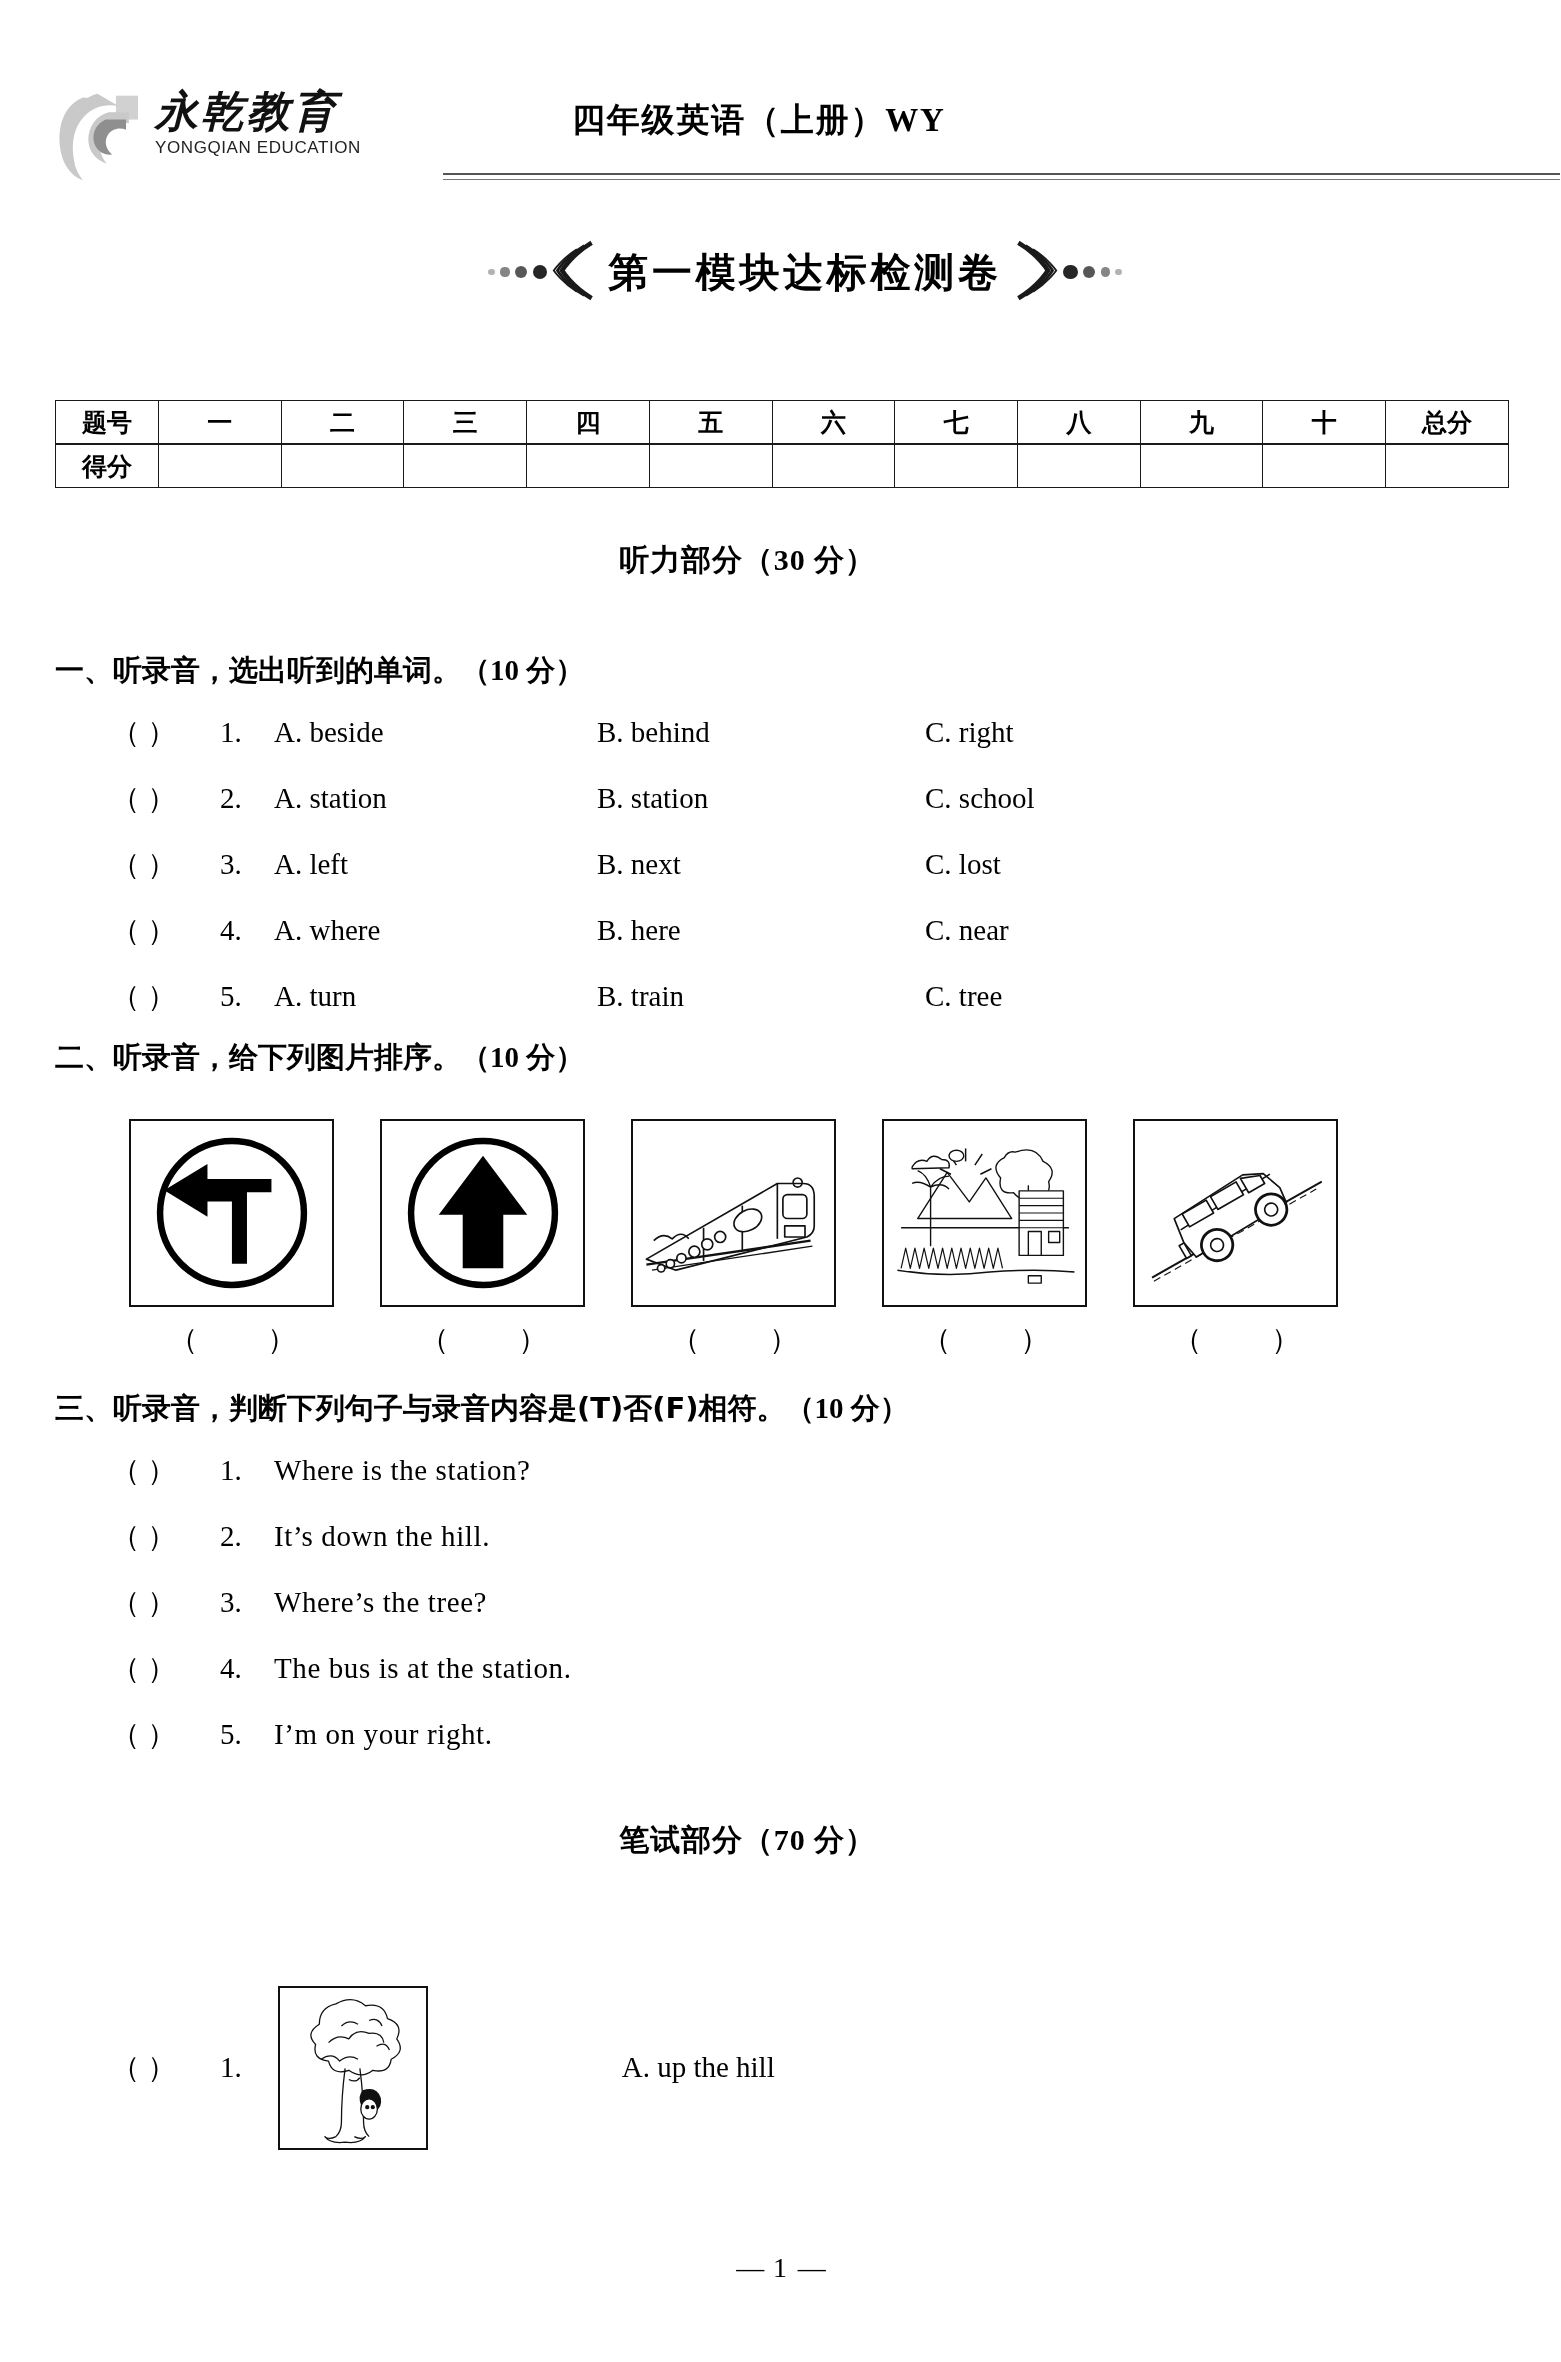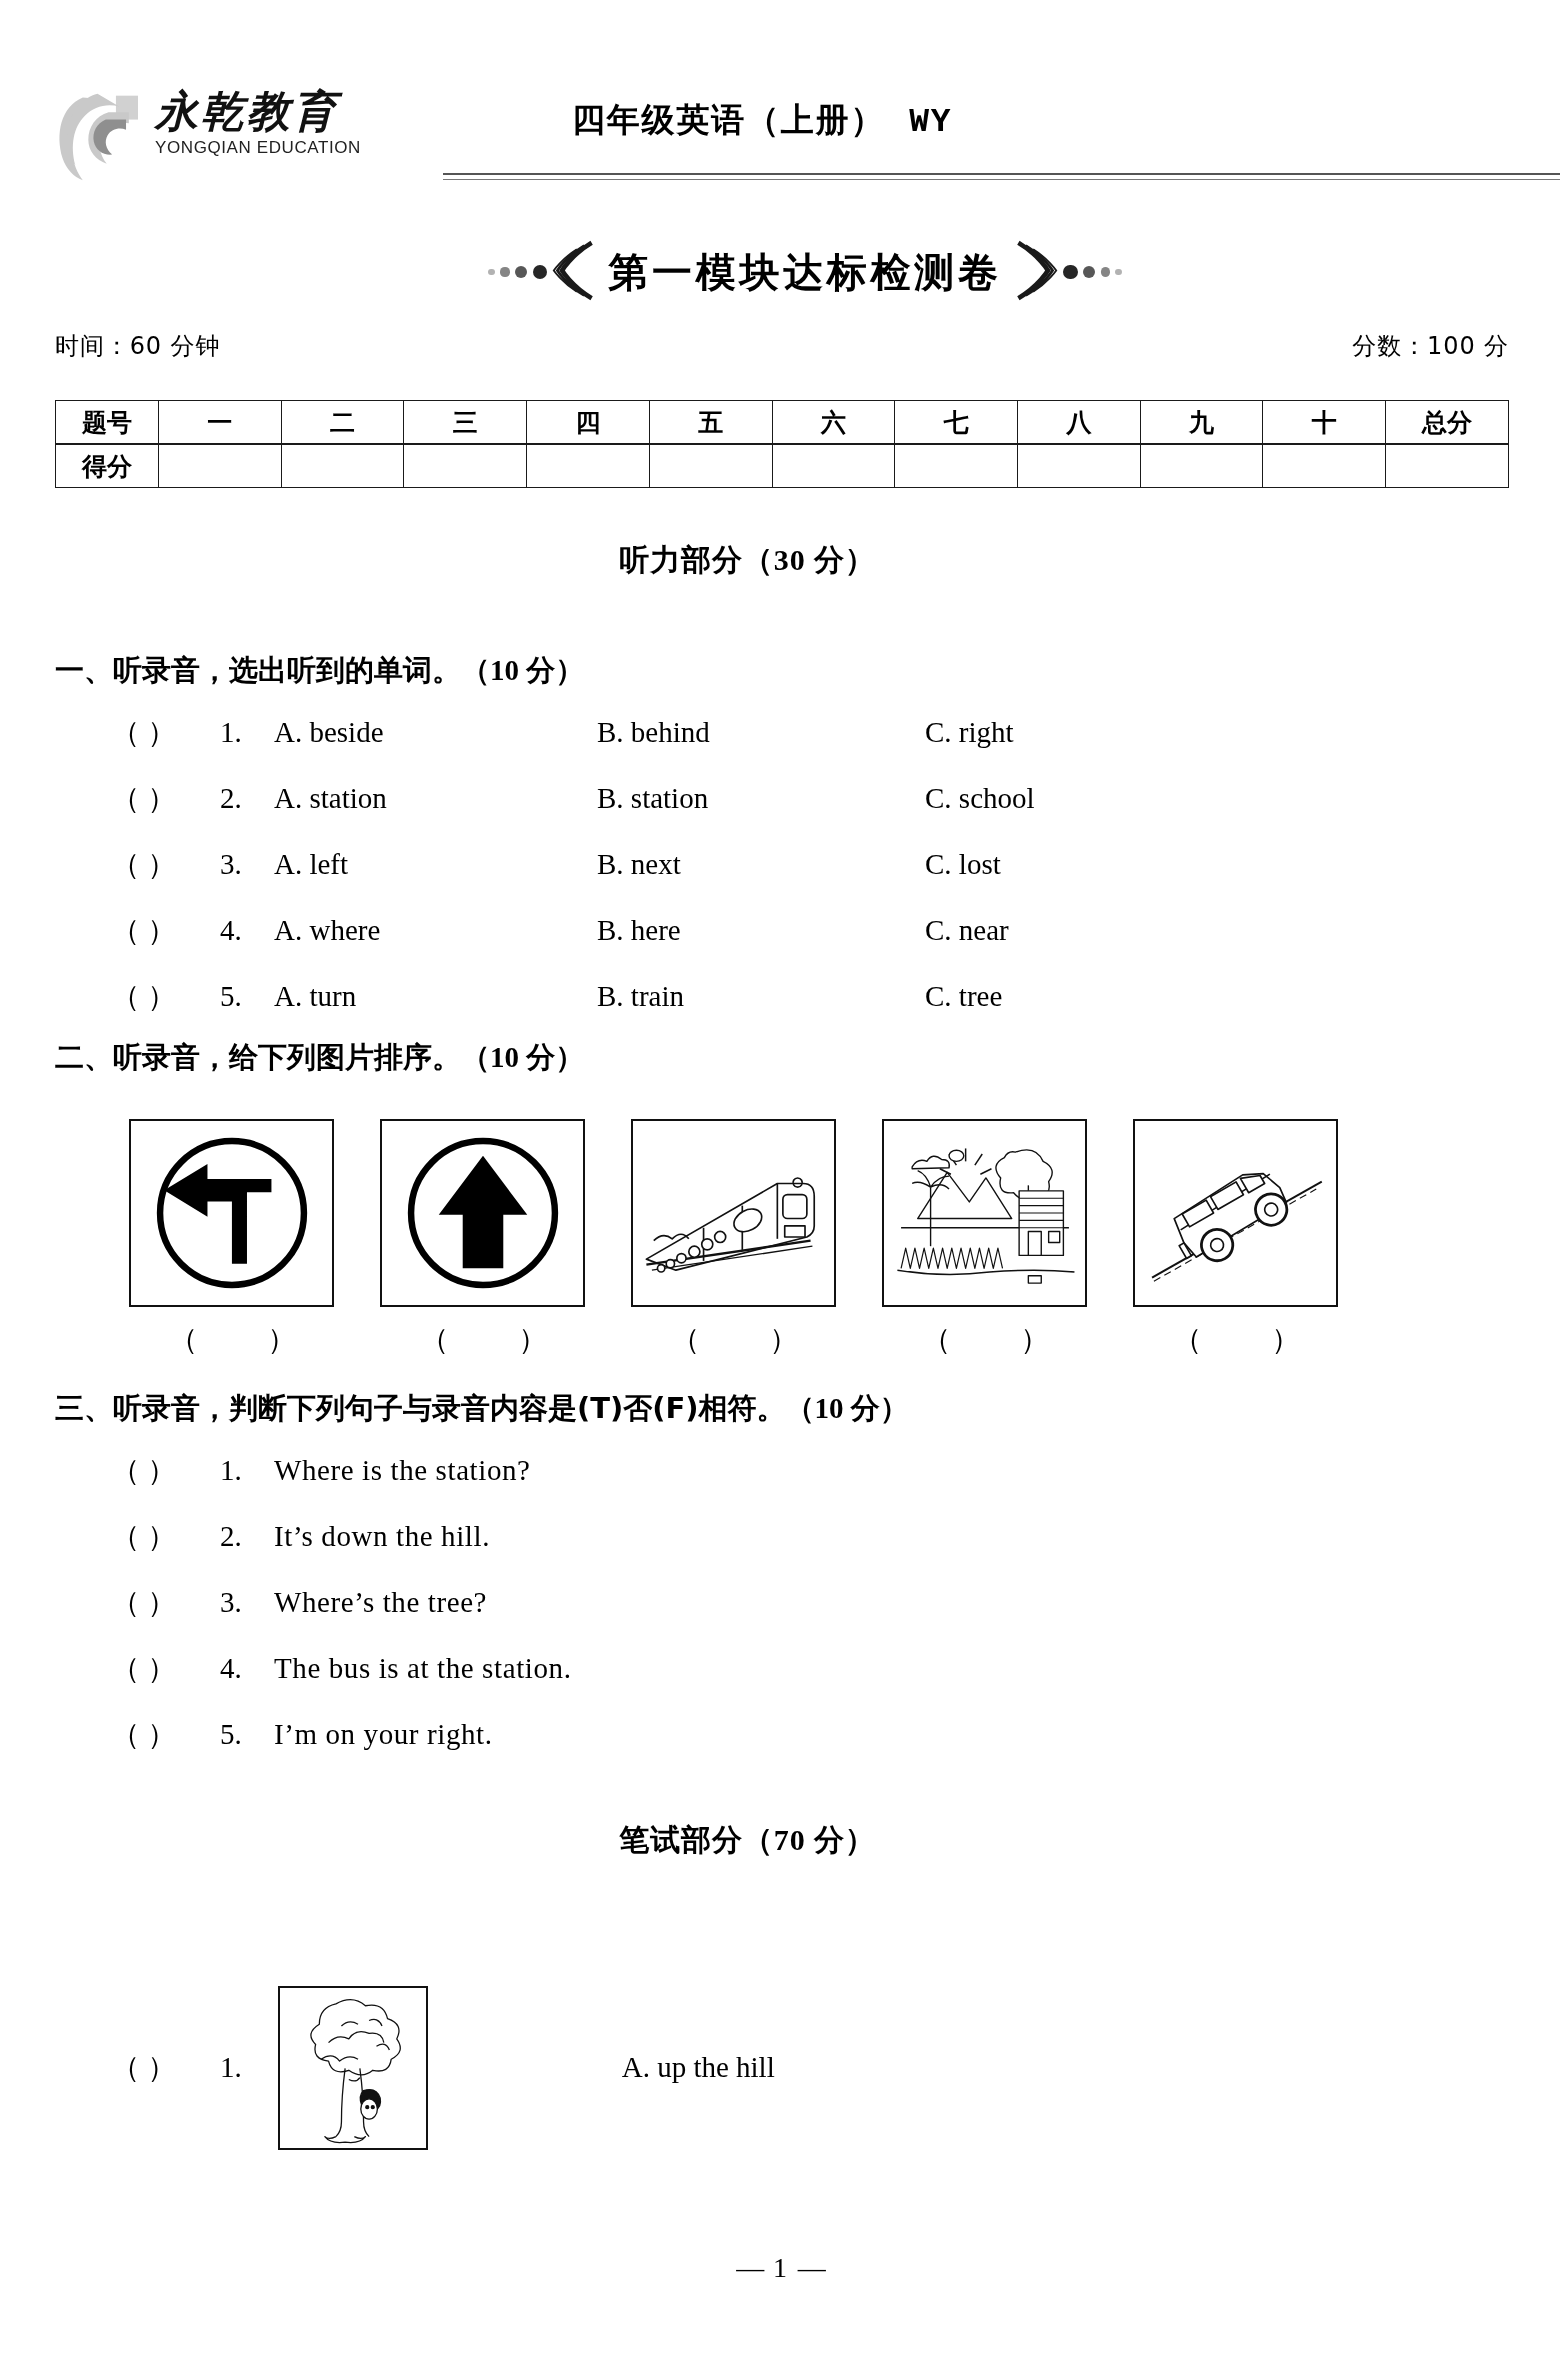--- a/index.html
+++ b/index.html
@@ -74,24 +74,23 @@
     font-weight: bold;
     font-size: 33px;
     letter-spacing: 1.8px;
     white-space: nowrap;
   }
   .header-title .paren {
     font-family: "Liberation Serif", serif;
     font-weight: bold;
   }
   .header-title .code {
-    font-family: Liberation Mono, monospace;
+    font-family: Liberation Serif, serif;
     font-weight: bold;
     letter-spacing: 1.8px;
-    margin-left: 24px;
   }
   .header-rule {
     position: absolute;
     left: 388px;
     top: 92px;
     width: 1117px;
     border-top: 2.3px solid #555;
     border-bottom: 1.1px solid #777;
     height: 3.7px;
   }
@@ -364,24 +363,20 @@
       </svg>
     </div>
     <div class="banner-dots" style="transform:scaleX(-1)">
       <i></i>
         <i></i>
         <i></i>
         <i></i>
     </div>
   </div>
 
-  <div class="meta-line">
-    <span>时间：60 分钟</span>
-    <span>分数：100 分</span>
-  </div>
 
   <table class="score-table">
     <tbody>
         <tr>
       <td class="label">题号</td>
       <td>一</td>
       <td>二</td>
       <td>三</td>
       <td>四</td>
       <td>五</td>

